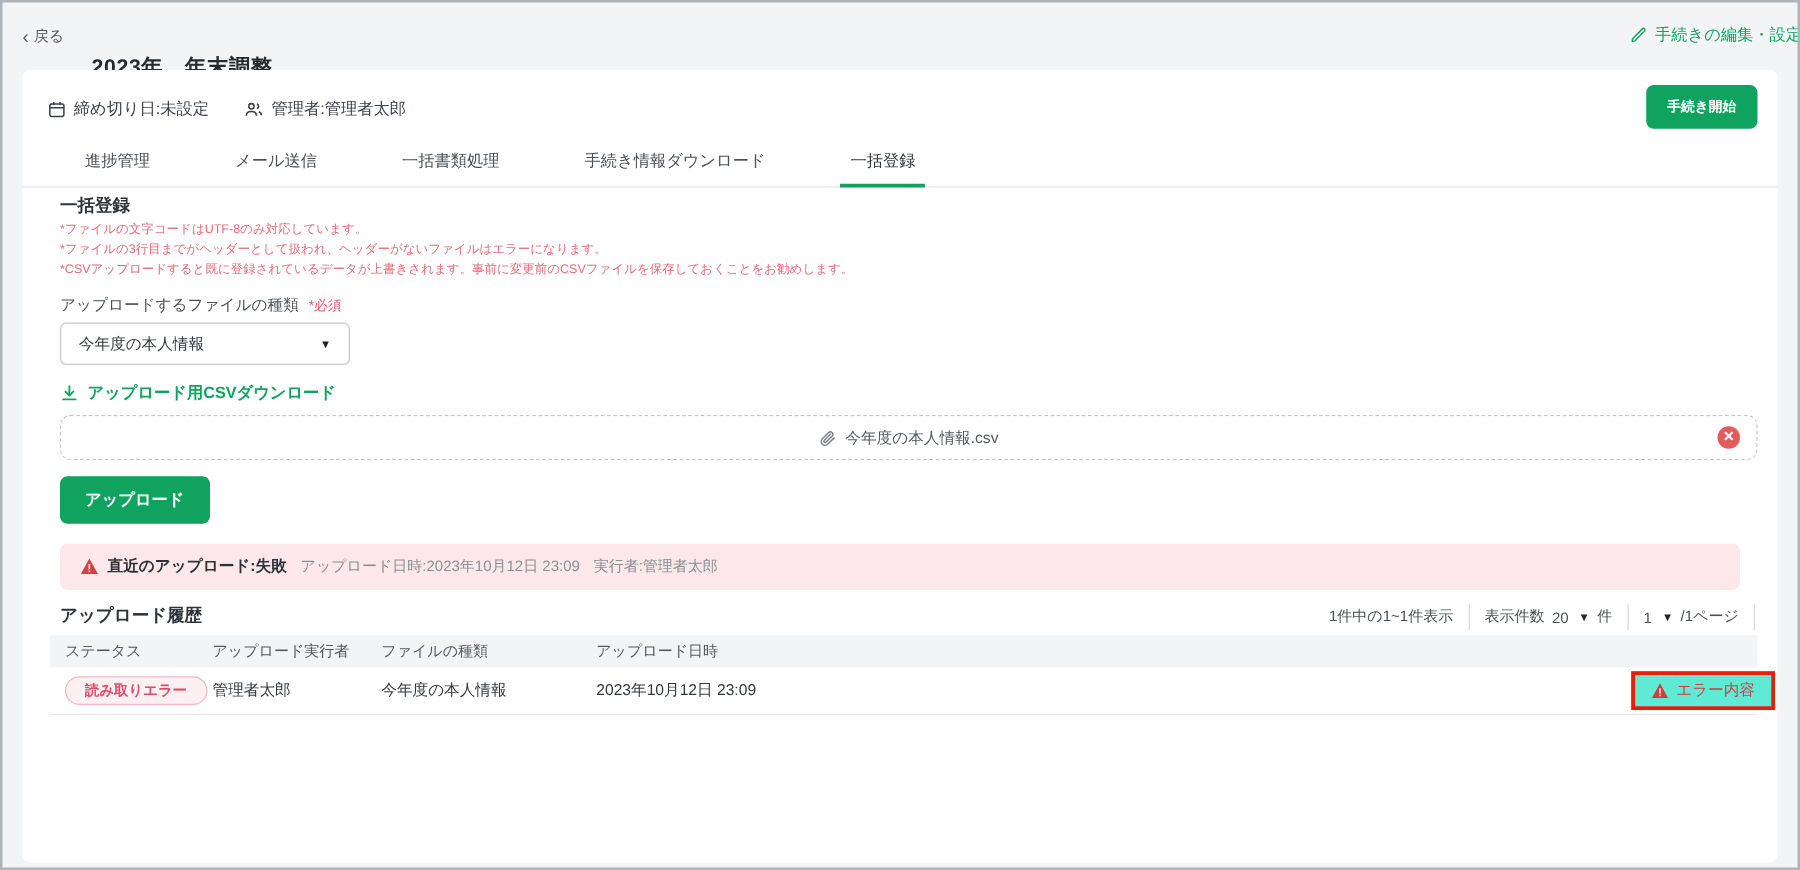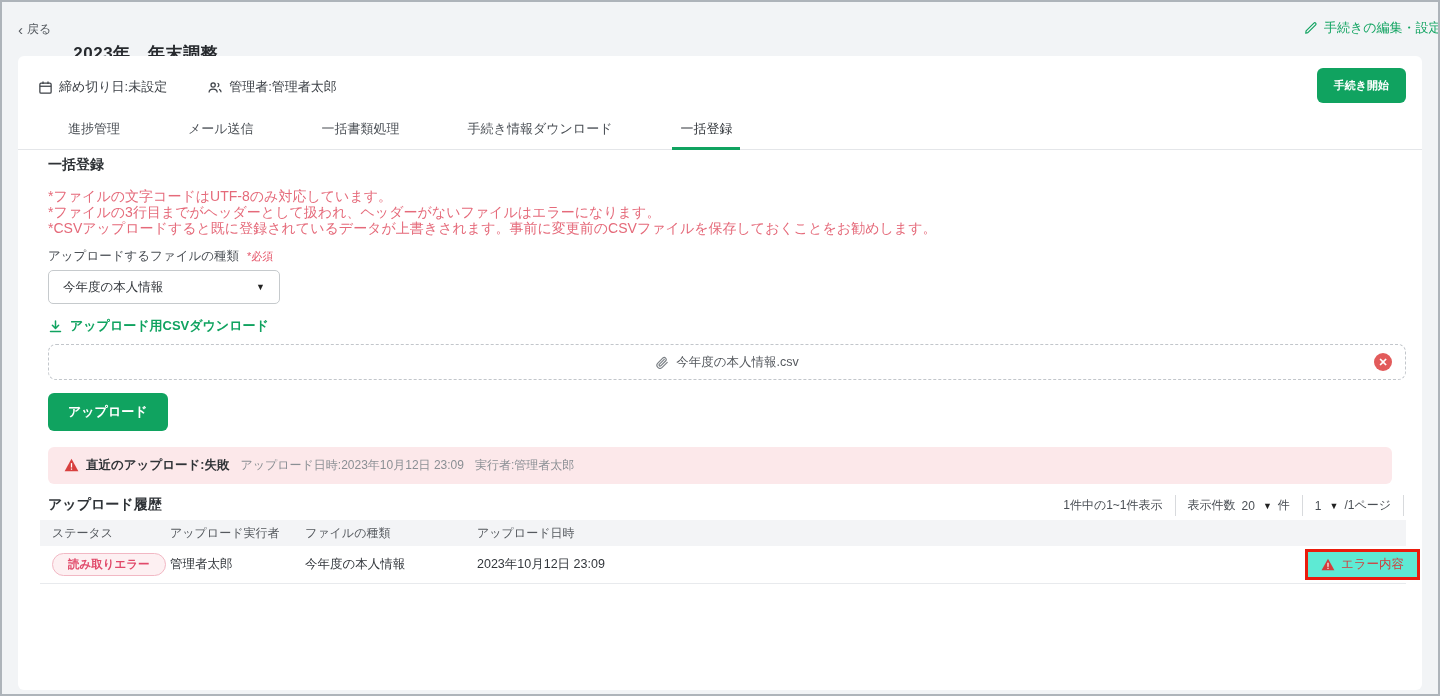--- a/index.html
+++ b/index.html
@@ -11,33 +11,33 @@
   }
   
   .topbar { position:relative; height:54px; display:flex; align-items:center; padding:0 16px; }
   .back { display:flex; align-items:center; gap:4px; color:#565b61; font-size:12px; cursor:pointer; }
   .back .chev { font-size:15px; line-height:1; color:#565b61; }
   .page-title { margin-left:22px; font-size:17px; font-weight:bold; color:#26292d; letter-spacing:.5px;margin-top:48px; }
   .edit-link { position:absolute; left:1302px; top:17px; display:flex; align-items:center; gap:6px;
     color:#10a360; font-size:13px; white-space:nowrap; cursor:pointer; }
   
   .card { position:relative; margin:0 16px; height:634px; background:#fff; border-radius:6px; }
-  .meta-row { display:flex; align-items:center; gap:40px; padding:22px 30px 0 20px; color:#3c4046; font-size:13px; }
+  .meta-row { display:flex; align-items:center; gap:28px; padding:22px 30px 0 20px; color:#3c4046; font-size:13px; }
   .meta-item { display:flex; align-items:center; gap:6px; }
   .start-btn { position:absolute; top:12px; right:16px; background:#10a360; color:#fff; font-weight:bold;
     font-size:11px; padding:10px 17px; border:none; border-radius:6px; cursor:pointer; }
   
   .tabs { display:flex; gap:52px; margin-top:20px; padding:0 30px 0 42px; border-bottom:1px solid #e4e6e9; }
   .tab { font-size:13px; color:#4a4f55; padding:4px 8px 9px; border-bottom:3px solid transparent; margin-bottom:-1px; cursor:pointer; white-space:nowrap; }
   .tab.active { border-bottom-color:#10a360; color:#33373c; }
   
   .section { padding:0 30px; }
   .sec-heading { margin-top:6px; font-size:14px; font-weight:bold; color:#2f3337; }
   .desc { margin-top:3px; font-size:12.5px; color:#3f4449; line-height:17px; }
-  .warnings { margin-top:14px; font-size:14px; color:#e56a7a; line-height:16px; }
+  .warnings { margin-top:2px; font-size:10px; color:#e56a7a; line-height:16px; }
   .field-label-row { margin-top:12px; display:flex; align-items:baseline; gap:8px; }
   .field-label { font-size:12.5px; color:#4a4f55; }
   .required { font-size:11px; color:#e5566a; }
   .select-box { margin-top:5px; width:232px; height:34px; border:1px solid #c6cacd; border-radius:5px;
     display:flex; align-items:center; justify-content:space-between; padding:0 14px; font-size:12.5px; color:#33373c; cursor:pointer; background:#fff; }
   .caret { font-size:9px; color:#222; }
   .dl-link { margin-top:13px; display:flex; align-items:center; gap:7px; color:#10a360; font-size:13px; font-weight:bold; cursor:pointer; width:max-content; }
   .file-bar { position:relative; margin-top:9px; margin-right:-14px; height:36px; border:1px dashed #c2c6cb; border-radius:8px;
     display:flex; align-items:center; justify-content:center; gap:7px; color:#55595e; font-size:12.5px; }
   .remove-file { position:absolute; right:13px; top:50%; transform:translateY(-50%); width:18px; height:18px; border-radius:50%;

